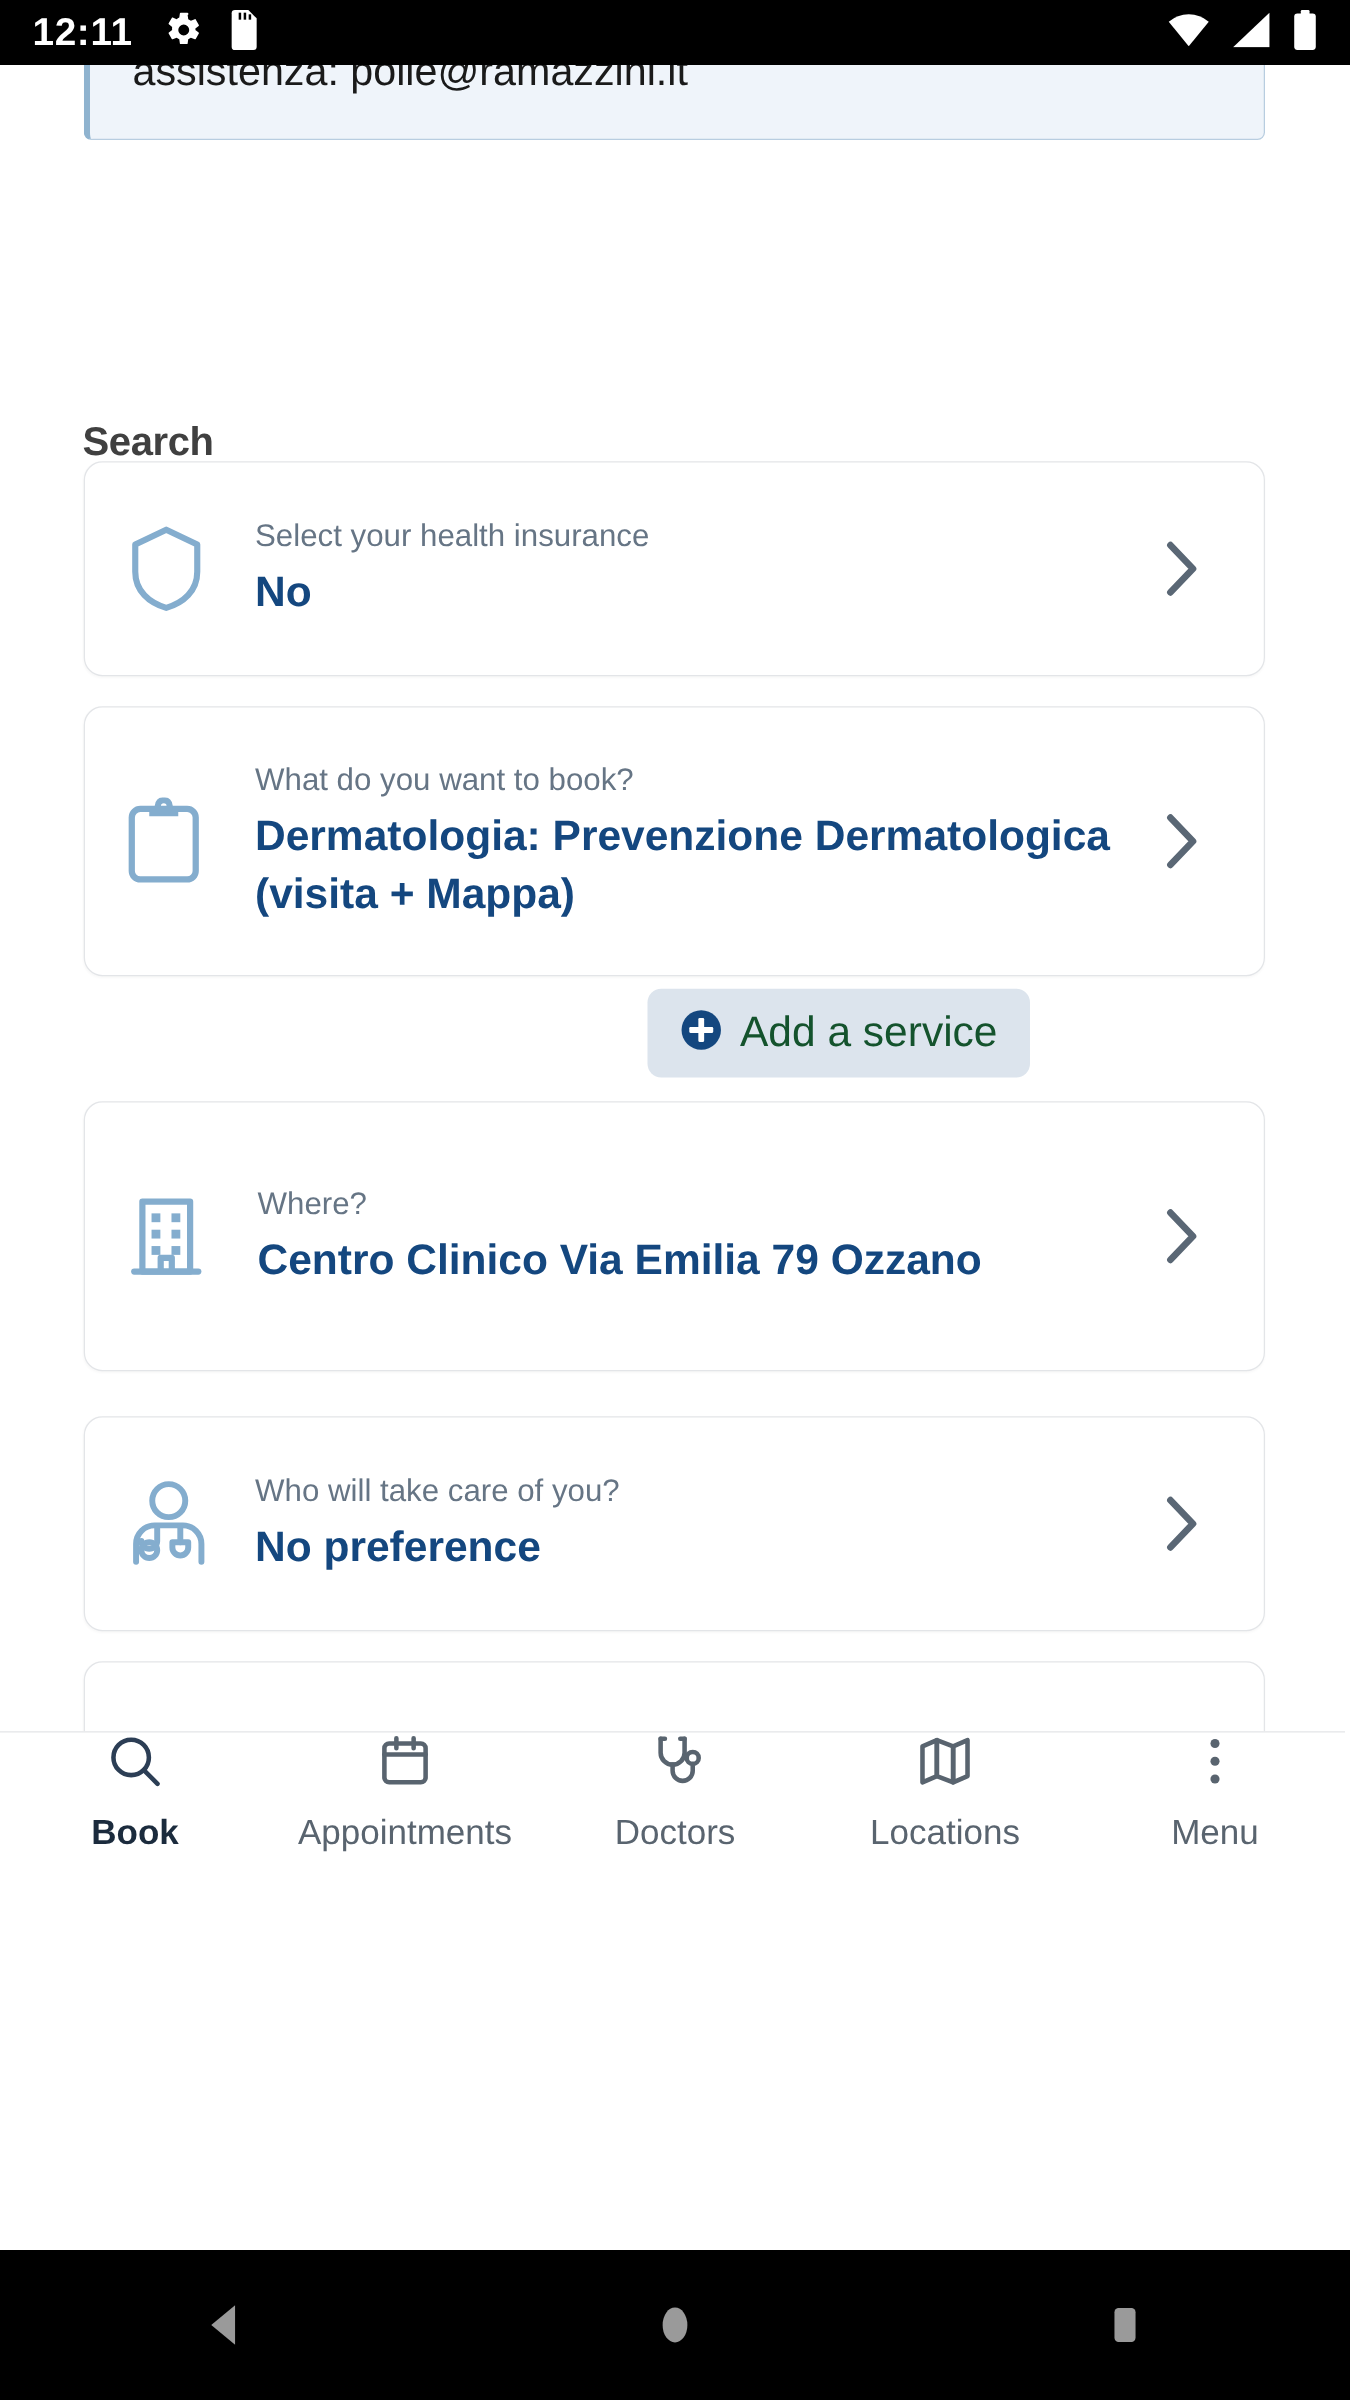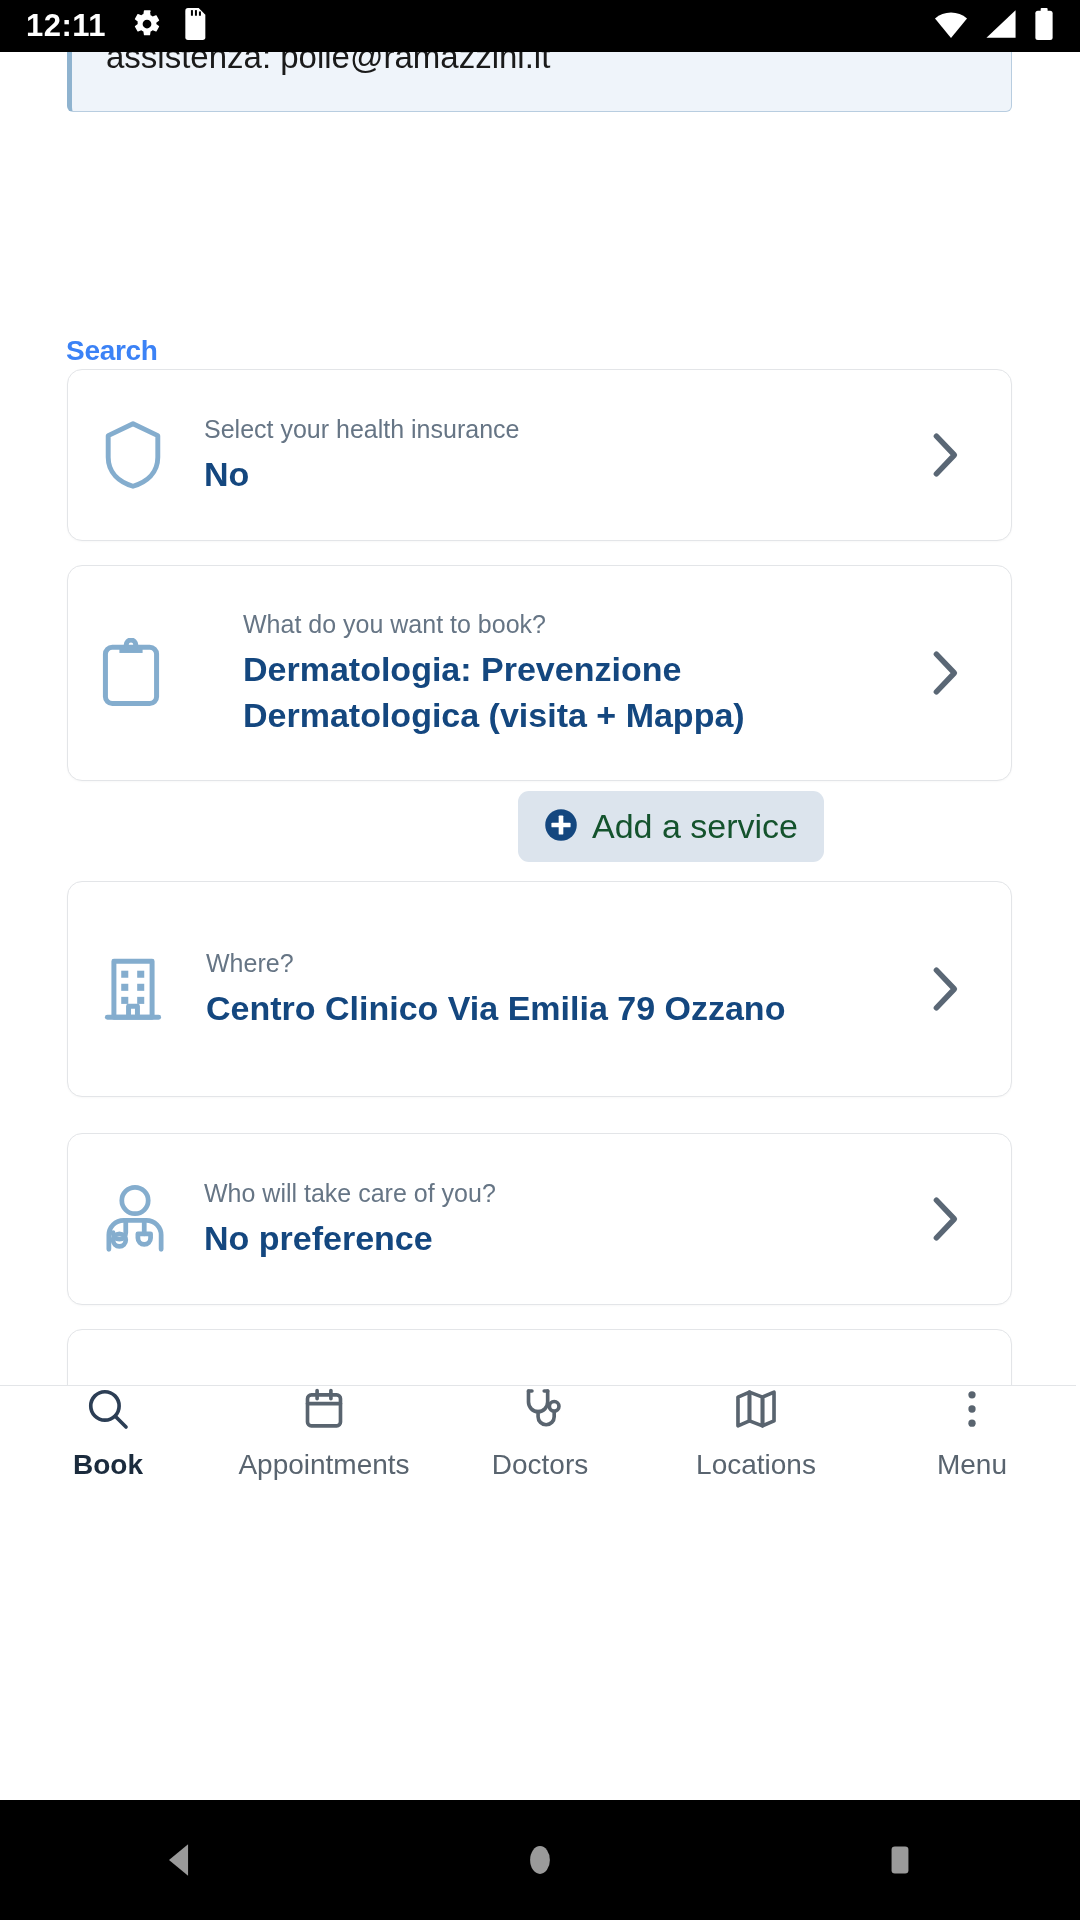--- a/index.html
+++ b/index.html
@@ -38,21 +38,21 @@
     border-left:5px solid #8fb3cf;
     border-radius:6px;
     display:flex; align-items:flex-end;
     padding:0 0 38px 34px;
   }
   .info-text { font-size:33px; color:#1a1a1a; line-height:1; }
 
   
   .section-title {
     position:absolute; top:283px; left:66px;
-    font-size:28px; font-weight:bold; color:#3b82f6;
+    font-size:32px; font-weight:bold; color:#404040;
     letter-spacing:-0.3px;
   }
 
   
   .card {
     position:absolute; left:67px; width:945px;
     background:#ffffff;
     border:1.6px solid #e3e5e8;
     border-radius:15px;
     box-shadow:0 1px 2px rgba(0,0,0,0.03);
@@ -70,21 +70,21 @@
   }
   .card-value {
     font-size:34px; color:#14477f; font-weight:bold; line-height:1.35;
   }
   .card-chevron {
     width:62px; flex:0 0 62px;
     display:flex; align-items:center; justify-content:center;
   }
 
   #card-insurance { top:317px; height:172px; }
-  #card-service   { top:513px; height:216px;gap:39px; }
+  #card-service   { top:513px; height:216px; }
   #card-where     { top:829px; height:216px;padding-left:36px; }
   #card-doctor    { top:1081px; height:172px; }
   #card-partial   { top:1277px; height:120px; }
 
   
   .chip {
     position:absolute; top:739px; left:518px;
     height:71px; padding:0 26px;
     background:#dce4ed; border-radius:11px;
     display:flex; align-items:center; gap:14px;

